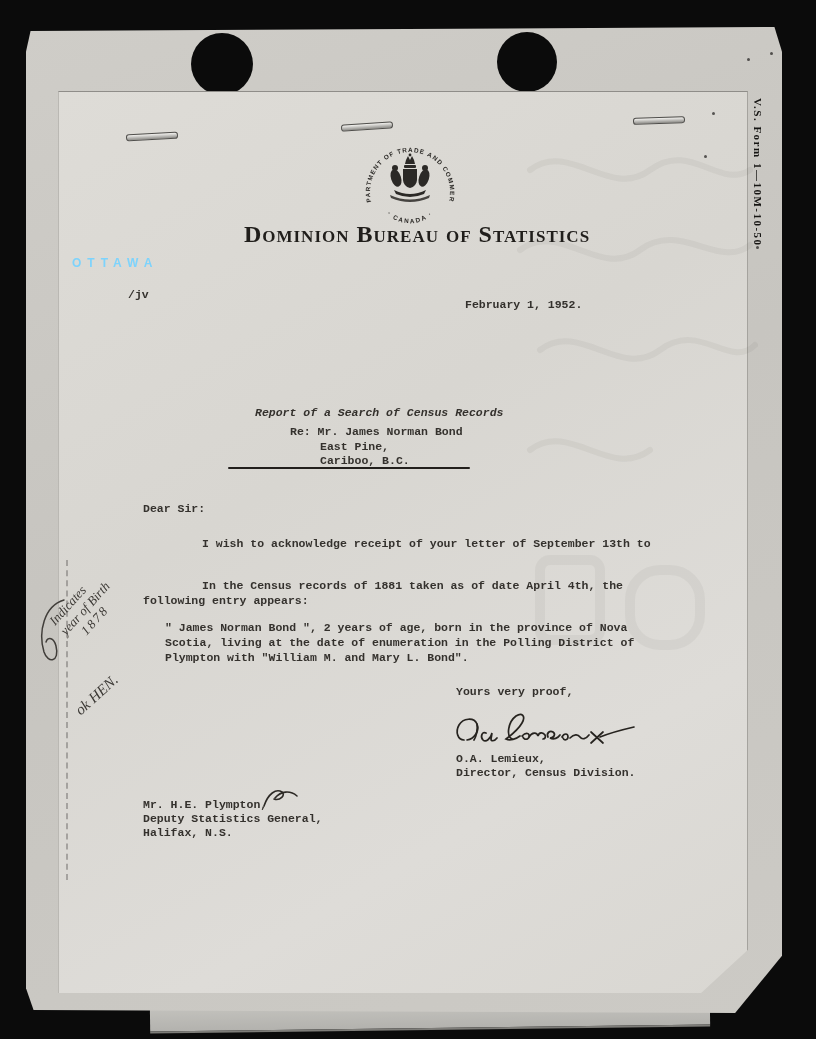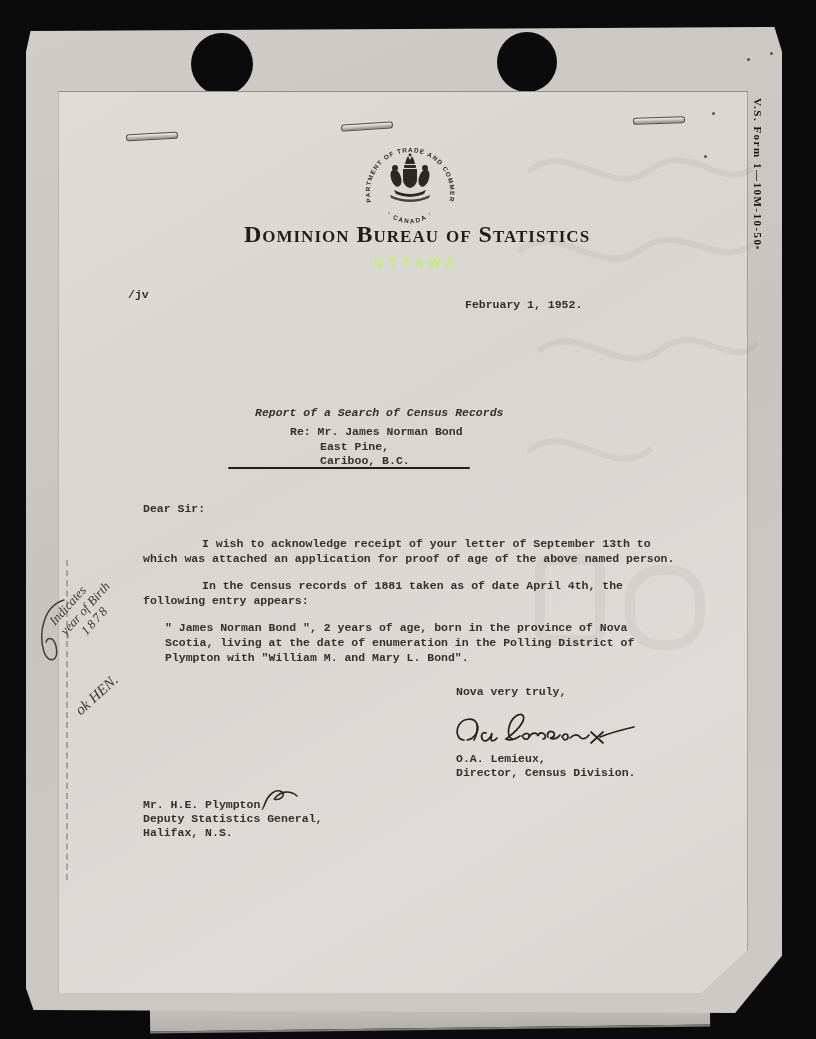--- a/index.html
+++ b/index.html
@@ -38,22 +38,22 @@
   
   .form-edge{position:absolute;left:752px;top:98px;height:230px;
     writing-mode:vertical-rl;font-family:"Liberation Serif",serif;
     font-size:11px;font-weight:700;letter-spacing:1.5px;color:#161513;}
 
   
   .crest{position:absolute;left:360px;top:138px;width:100px;height:100px;}
   .bureau-name{position:absolute;left:72px;top:221px;width:690px;text-align:center;
     font-family:"Liberation Serif",serif;font-variant:small-caps;font-weight:700;
     font-size:24px;letter-spacing:1px;color:#201e1b;}
-  .city-line{position:absolute;left:72px;top:256px;width:690px;text-align:center;
-    font-size:12px;font-weight:700;letter-spacing:6px;color:#bef264;}
+  .city-line{position:absolute;left:72px;top:256px;width:690px;
+    font-size:12px;font-weight:700;letter-spacing:6px;color:#7dd3fc;}
   .country-line{position:absolute;left:72px;top:272px;width:690px;text-align:center;
     font-size:8.5px;font-weight:700;letter-spacing:4px;color:#2c2a27;}
 
   
   .tw{position:absolute;font-family:"Liberation Mono",monospace;font-size:11.5px;
     font-weight:700;color:#34312d;white-space:pre;line-height:15px;}
   .addr-underline{position:absolute;left:228px;top:467px;width:242px;height:2px;
     background:#221f1c;border-radius:1px;}
 
   
@@ -141,30 +141,29 @@
 
   <div class="tw" style="left:255px;top:405px;font-style:italic;">Report of a Search of Census Records</div>
   <div class="tw" style="left:290px;top:424px;">Re: Mr. James Norman Bond</div>
   <div class="tw" style="left:320px;top:439px;text-align:center;">East Pine,</div>
   <div class="tw" style="left:320px;top:453px;">Cariboo, B.C.</div>
   <div class="addr-underline"></div>
 
   <div class="tw" style="left:143px;top:501px;">Dear Sir:</div>
 
   <div class="tw" style="left:202px;top:536px;">I wish to acknowledge receipt of your letter of September 13th to</div>
-  <div class="tw" style="left:143px;top:551px;">which was attached an application for proof of age of the above named person.</div>
 
   <div class="tw" style="left:202px;top:578px;">In the Census records of 1881 taken as of date April 4th, the</div>
   <div class="tw" style="left:143px;top:593px;">following entry appears:</div>
 
   <div class="tw" style="left:165px;top:620px;">" James Norman Bond ", 2 years of age, born in the province of Nova</div>
   <div class="tw" style="left:165px;top:635px;">Scotia, living at the date of enumeration in the Polling District of</div>
   <div class="tw" style="left:165px;top:650px;">Plympton with "William M. and Mary L. Bond".</div>
 
-  <div class="tw" style="left:456px;top:684px;">Nova very truly,</div>
+  <div class="tw" style="left:456px;top:684px;">Yours very proof,</div>
 
   <svg class="signature" width="190" height="48" viewBox="0 0 190 48">
     <g fill="none" stroke="#26231f" stroke-width="1.7" stroke-linecap="round">
       <path d="M14 34 C8 34 5 26 9 19 C13 12 24 11 27 18 C30 25 24 33 17 34"></path>
       <path d="M27 18 C28 24 26 31 24 34"></path>
       <path d="M36 27 C32 25 30 31 33 34 C36 37 41 32 42 27 L41 33 C41 35 44 36 47 32"></path>
       <path d="M62 33 C56 30 58 16 66 10 C72 6 76 10 72 17 C68 24 60 30 56 33 C60 35 66 33 70 30"></path>
       <path d="M72 30 C76 26 80 27 79 31 C78 34 74 34 73 31"></path>
       <path d="M79 31 C82 26 87 26 88 30 C89 26 93 26 95 29 C96 31 95 33 93 33"></path>
       <path d="M98 31 C96 27 100 24 103 26 C106 28 104 32 100 32 C104 34 108 32 110 29"></path>

